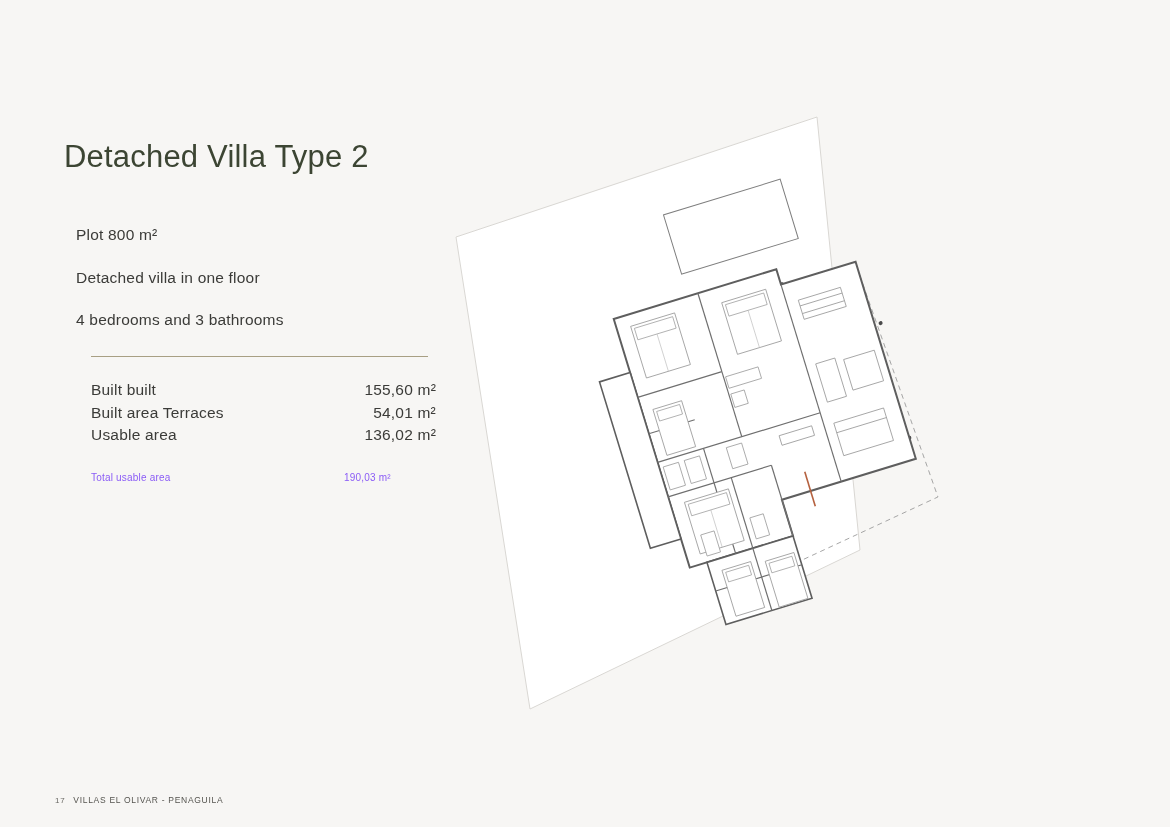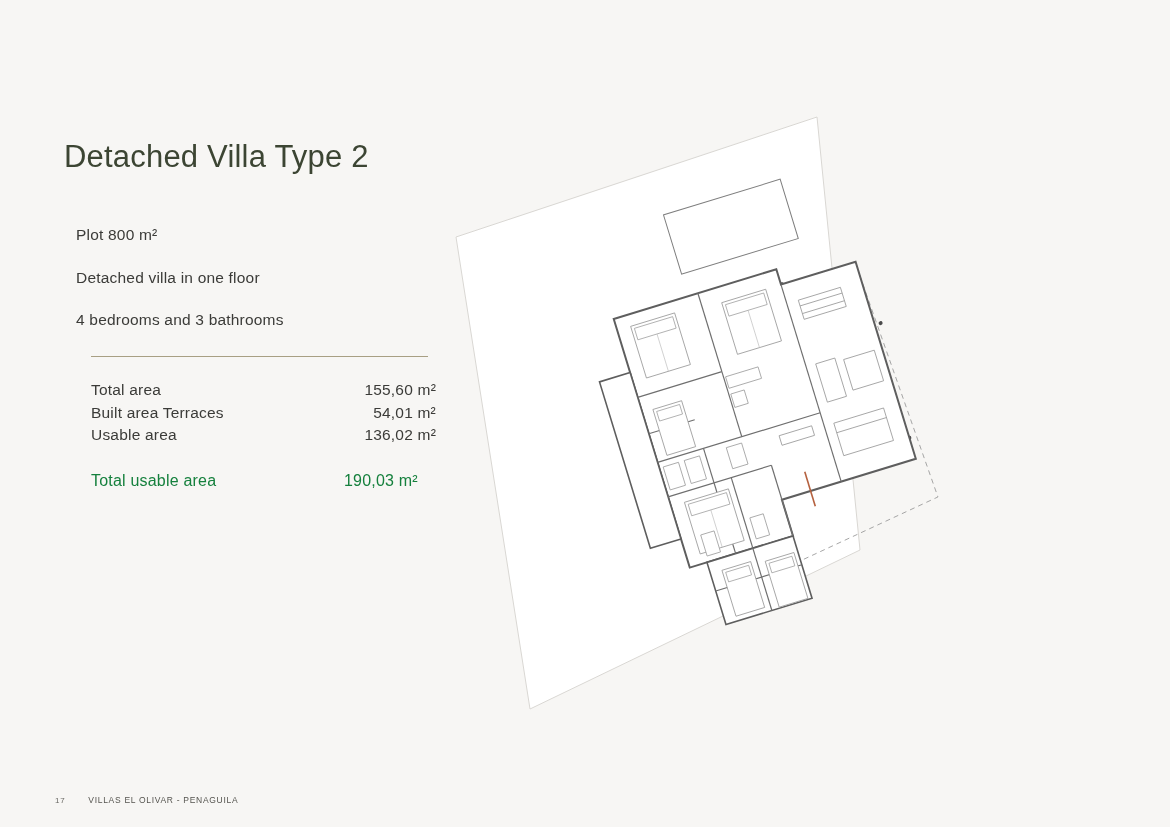--- a/index.html
+++ b/index.html
@@ -71,36 +71,36 @@
     line-height: 1.47;
     letter-spacing: 0.2px;
   }
   .area-row .label { white-space: nowrap; }
   .area-row .value { white-space: nowrap; text-align: right; min-width: 92px; }
 
   .area-total {
     margin-top: 25px;
     display: flex;
     justify-content: space-between;
-    font-size: 16px;
-    color: #15803d;
+    font-size: 10px;
+    color: #8b5cf6;
     letter-spacing: 0.2px;
   }
   .area-total .value { min-width: 92px; text-align: left; }
 
   
   .footer {
     position: absolute;
     left: 55px;
     bottom: 22px;
     font-size: 8.5px;
     letter-spacing: 0.7px;
     color: #55544f;
     display: flex;
-    gap: 23px;
+    gap: 8px;
     align-items: baseline;
   }
   .footer .page-num { font-size: 8px; color: #6a6964; }
 
   
   .plan-wrap {
     position: absolute;
     left: 430px;
     top: 95px;
     width: 700px;
@@ -119,21 +119,21 @@
     <div class="bullets">
       <div class="bullet">Plot 800 m²</div>
       <div class="bullet">Detached villa in one floor</div>
       <div class="bullet">4 bedrooms and 3 bathrooms</div>
     </div>
 
     <div class="divider"></div>
 
     <div class="areas">
       <div class="area-row">
-        <span class="label">Total area</span>
+        <span class="label">Built built</span>
         <span class="value">155,60 m²</span>
       </div>
       <div class="area-row">
         <span class="label">Built area Terraces</span>
         <span class="value">54,01 m²</span>
       </div>
       <div class="area-row">
         <span class="label">Usable area</span>
         <span class="value">136,02 m²</span>
       </div>

